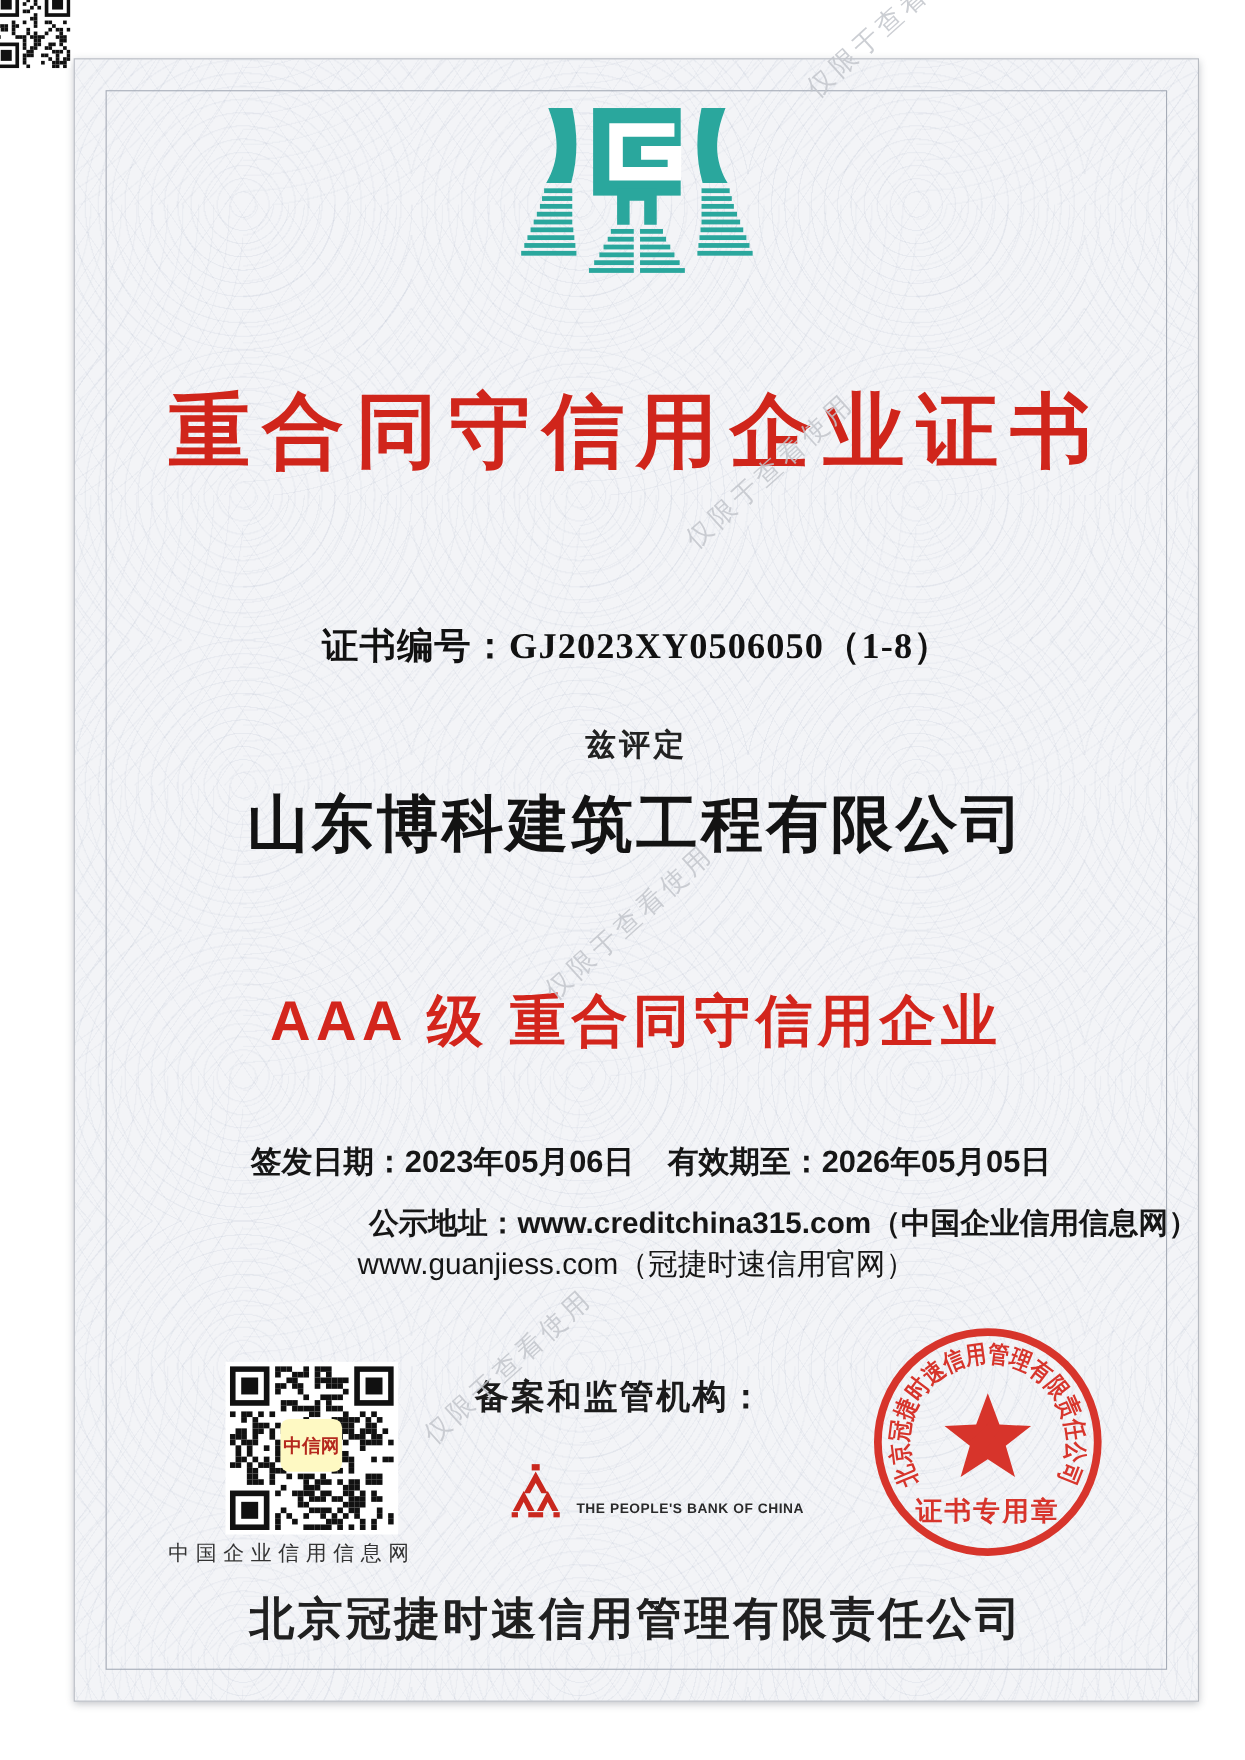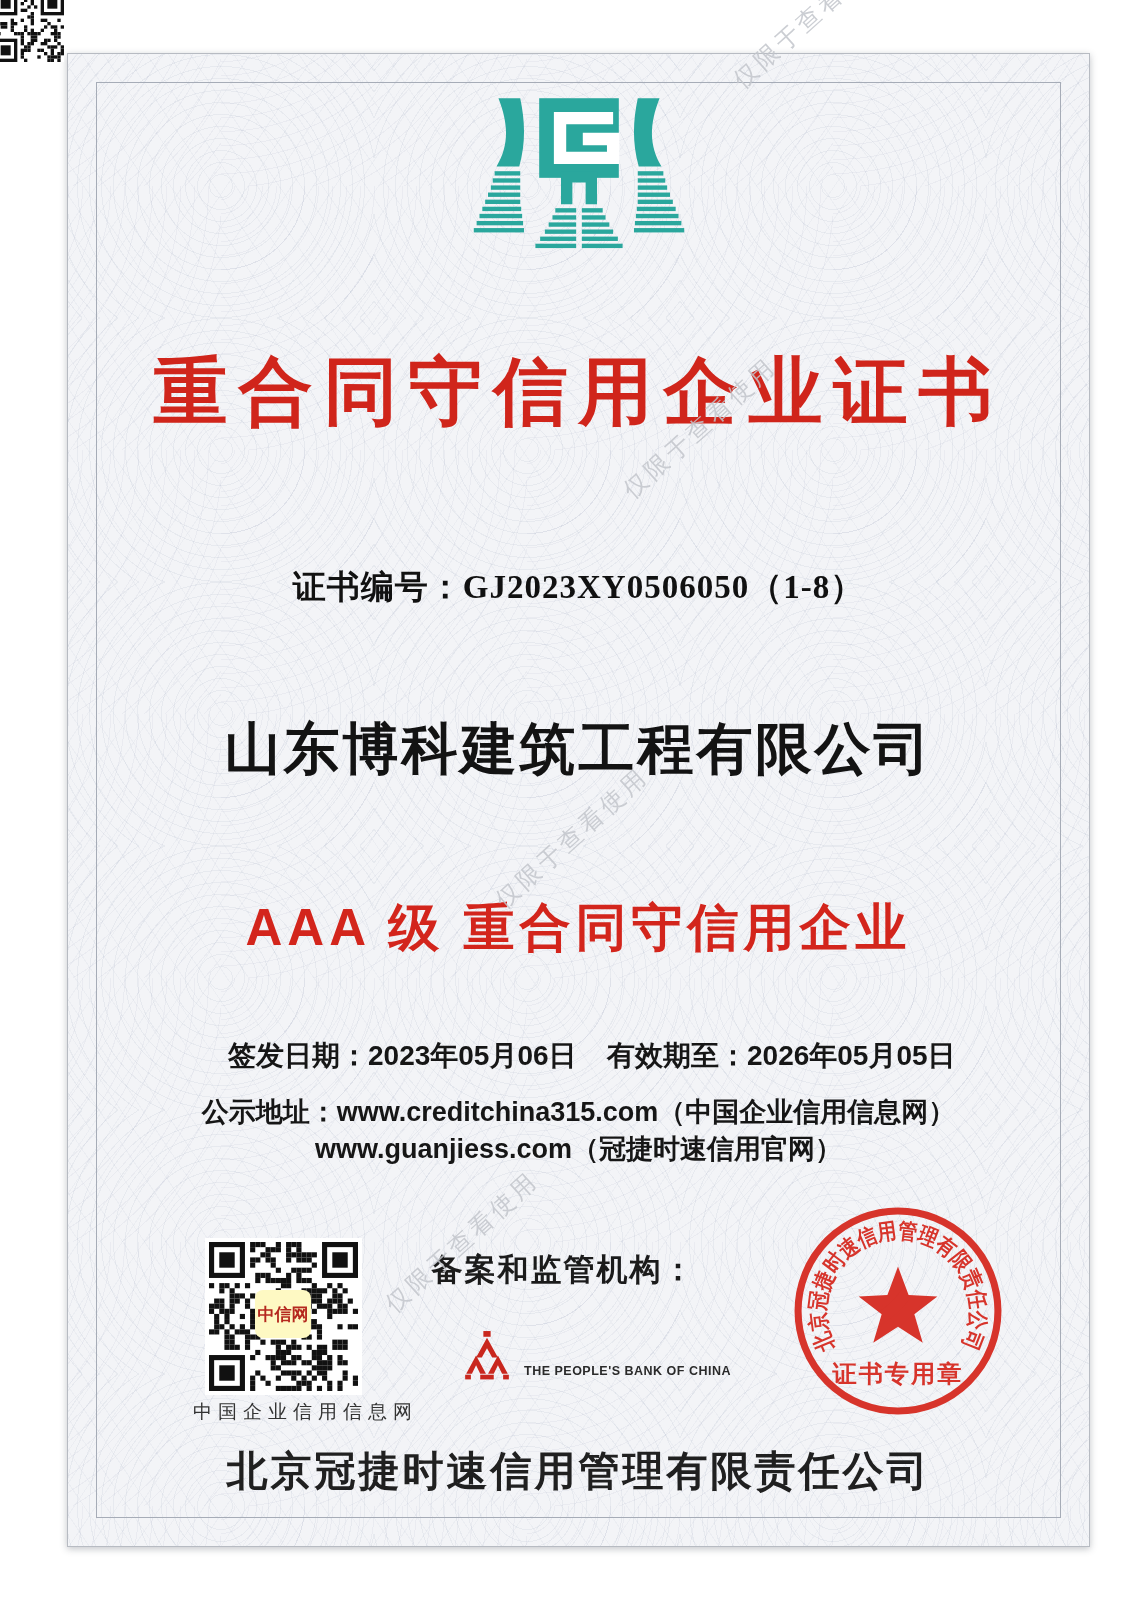--- a/index.html
+++ b/index.html
@@ -32,39 +32,39 @@
   
   .title{top:289px;font-size:74px;font-weight:bold;color:#d0251b;letter-spacing:11px;white-space:nowrap;}
   .subtitle{top:390px;font-size:31px;font-weight:bold;letter-spacing:1px;color:#151515;}
   .certno{top:511px;font-size:33px;font-weight:bold;font-family:"Liberation Serif","DejaVu Serif",serif;letter-spacing:1px;color:#111;}
   .intro{top:604px;font-size:28px;font-weight:600;color:#222;letter-spacing:3px;}
   .company{top:658px;font-size:56px;font-weight:600;font-family:"Liberation Serif","DejaVu Serif",serif;letter-spacing:3px;color:#131313;white-space:nowrap;}
   .rating{top:840px;font-size:51px;font-weight:bold;color:#d3251c;letter-spacing:5px;white-space:nowrap;}
   .daterow{top:983px;font-size:28px;font-weight:bold;color:#161616;}
   .daterow .d1{position:absolute;left:160px;white-space:nowrap;}
   .daterow .d2{position:absolute;left:539px;white-space:nowrap;text-align:right;}
-  .pub1{top:1040px;font-size:27px;font-weight:bold;color:#161616;white-space:nowrap;}
-  .pub2{top:1077px;font-size:27px;font-weight:bold;color:#161616;white-space:nowrap;}
+  .pub1{top:1040px;font-size:27px;font-weight:bold;color:#161616;white-space:nowrap;text-align:right;}
+  .pub2{top:1077px;font-size:27px;font-weight:normal;color:#161616;white-space:nowrap;}
   .issuer{top:1390px;font-size:41px;font-weight:600;letter-spacing:3px;color:#202020;white-space:nowrap;}
   
   .wm{
     position:absolute;z-index:6;width:240px;text-align:center;
     font-size:24px;letter-spacing:4px;color:#c3c6cc;opacity:.85;
     transform:rotate(-42deg);pointer-events:none;white-space:nowrap;
   }
   
   .qr-cut{position:absolute;left:-6px;top:-8px;width:70px;height:70px;background:#fff;z-index:9;}
   
   .qr-block{position:absolute;left:137px;top:1184px;width:157px;height:157px;background:#fff;padding:4px;box-sizing:border-box;}
   .qr-center{
     position:absolute;left:50px;top:52px;width:56px;height:48px;background:#fef9c3;border-radius:8px;
     display:flex;align-items:center;justify-content:center;
     color:#b5281e;font-weight:bold;font-size:17px;font-family:"Liberation Serif","DejaVu Serif",serif;
   }
-  .qr-caption{position:absolute;left:85px;top:1345px;width:265px;text-align:right;font-size:19px;letter-spacing:6px;color:#333;}
+  .qr-caption{position:absolute;left:85px;top:1345px;width:265px;text-align:left;font-size:19px;letter-spacing:6px;color:#333;}
   
   .regulator{top:1195px;font-size:31px;font-weight:600;font-family:Liberation Mono, monospace;color:#1b1b1b;letter-spacing:2px;left:250px;right:280px;text-align:center;position:absolute;}
   .bank{position:absolute;left:393px;top:1270px;width:320px;height:70px;}
   .bank-emblem{position:absolute;left:0;top:4px;width:52px;height:56px;}
   .bank-cn{position:absolute;left:62px;top:0;font-size:28px;font-weight:bold;font-family:"Liberation Serif","DejaVu Serif",serif;color:#101010;letter-spacing:6px;white-space:nowrap;}
   .bank-en{position:absolute;left:63px;top:40px;font-size:12.5px;font-weight:bold;color:#2a2a2a;letter-spacing:.5px;white-space:nowrap;}
   
   .seal{position:absolute;left:723px;top:1150px;width:214px;height:214px;opacity:.94;z-index:5;}
   .logo{position:absolute;left:50%;top:40px;transform:translateX(-50%);width:218px;height:198px;}
 </style>
@@ -231,20 +231,21 @@
         <rect x="118" y="146" width="38" height="4.6"></rect>
       <rect x="69" y="153.5" width="43" height="4.6"></rect>
         <rect x="118" y="153.5" width="43" height="4.6"></rect>
     </g>
   </svg>
 
   <div class="abs ctr title">重合同守信用企业证书</div>
 
   <div class="abs ctr certno"><span>证书编号：</span><span>GJ2023XY0506050（1-8）</span></div>
 
+  <div class="abs ctr intro">兹评定</div>
   <div class="abs ctr rating">AAA 级 重合同守信用企业</div>
   <div class="abs ctr company">山东博科建筑工程有限公司</div>
 
   <div class="abs daterow" style="left:0;right:0;">
     <span class="d1"><span>签发日期：</span><span>2023年05月06日</span></span>
     <span class="d2"><span>有效期至：</span><span>2026年05月05日</span></span>
   </div>
 
   <div class="abs ctr pub1"><span>公示地址：</span><span>www.creditchina315.com（中国企业信用信息网）</span></div>
   <div class="abs ctr pub2"><span>www.guanjiess.com（冠捷时速信用官网）</span></div>

